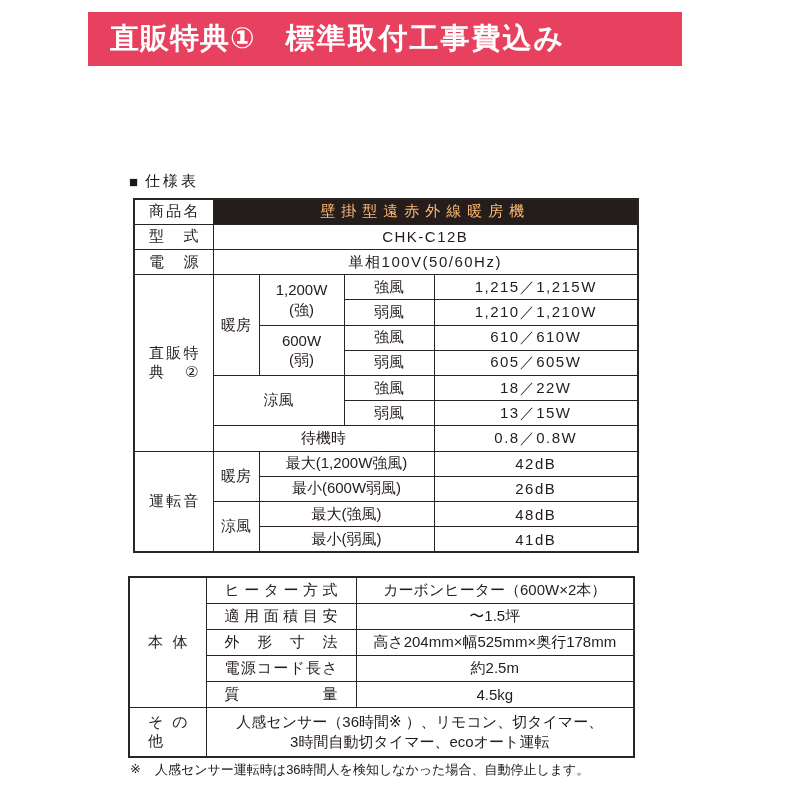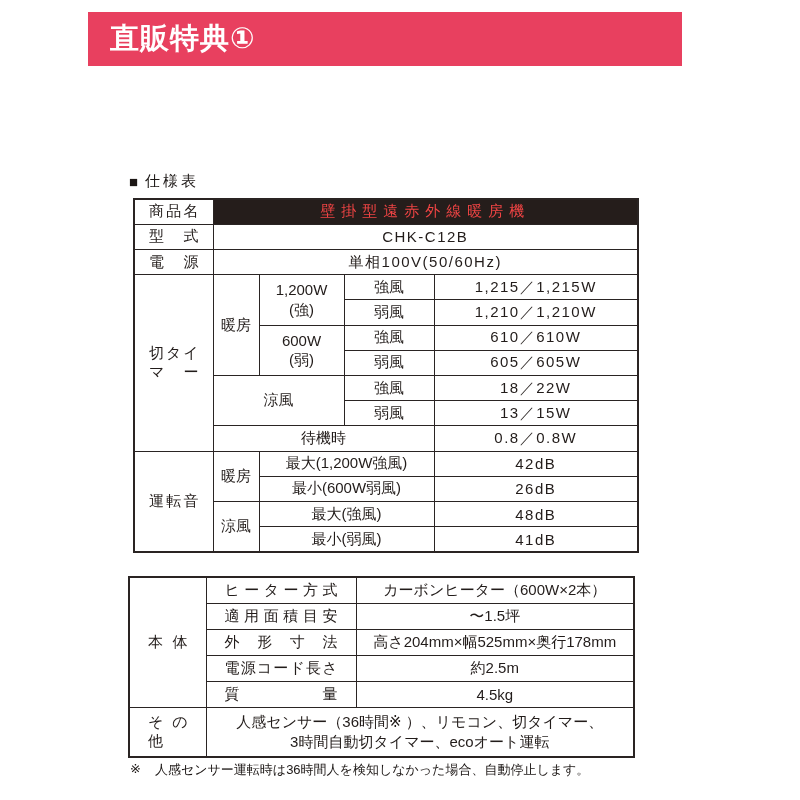--- a/index.html
+++ b/index.html
@@ -53,39 +53,40 @@
   .t2 { left:128px; top:576px; width:505px; height:179px; }
   .t2 tr { height:26px; }
   .t2 tr.tall { height:50px; }
 
   .jus {
     display:block; text-align:justify; text-align-last:justify;
     padding:0 12px; width:100%;
   }
   .t2 .jus { padding:0 16px; }
   .dark-cell {
-    background:#251d1b; color:#ef4444; letter-spacing:6px; font-size:15px;
+    background:#251d1b; color:#fdba74; letter-spacing:6px; font-size:15px;
   }
   .val { letter-spacing:1.5px; }
   .pre { white-space:pre-line; line-height:1.3; }
 
   .footnote {
     position:absolute; left:130px; top:761px;
     font-size:13px; color:#1c1715; display:flex;
   }
   .footnote .mark { margin-right:14px; }
 </style>
 </head>
 <body>
 
 <div class="stage">
 
   <div class="banner banner1">
     <div class="banner-row">
       <span class="badge">直販特典①</span>
+      <span class="b1-title">標準取付工事費込み</span>
     </div>
   </div>
 
 
 
   <div class="spec-section">
     <span class="bullet">■</span>
     <span>仕様表</span>
   </div>
 
@@ -111,21 +112,21 @@
         <td colspan="4" class="val">CHK-C12B</td>
       </tr>
       <tr>
         <td>
             <span class="jus">電源</span>
           </td>
         <td colspan="4" class="val">単相100V(50/60Hz)</td>
       </tr>
       <tr>
         <td rowspan="7">
-            <span class="jus">切タイマー</span>
+            <span class="jus">直販特典②</span>
           </td>
         <td rowspan="4">暖房</td>
         <td rowspan="2" class="pre">1,200W
 (強)</td>
         <td>強風</td>
         <td class="val">1,215／1,215W</td>
       </tr>
       <tr>
         <td>弱風</td>
         <td class="val">1,210／1,210W</td>

